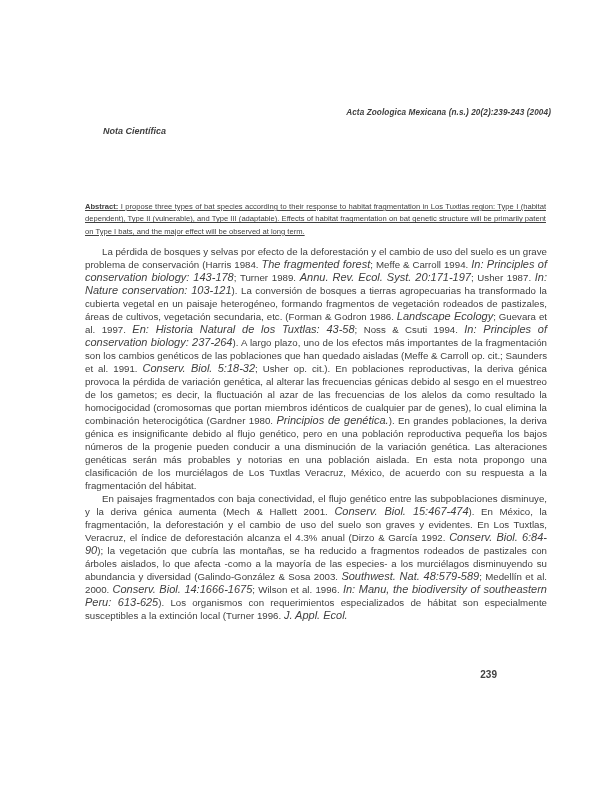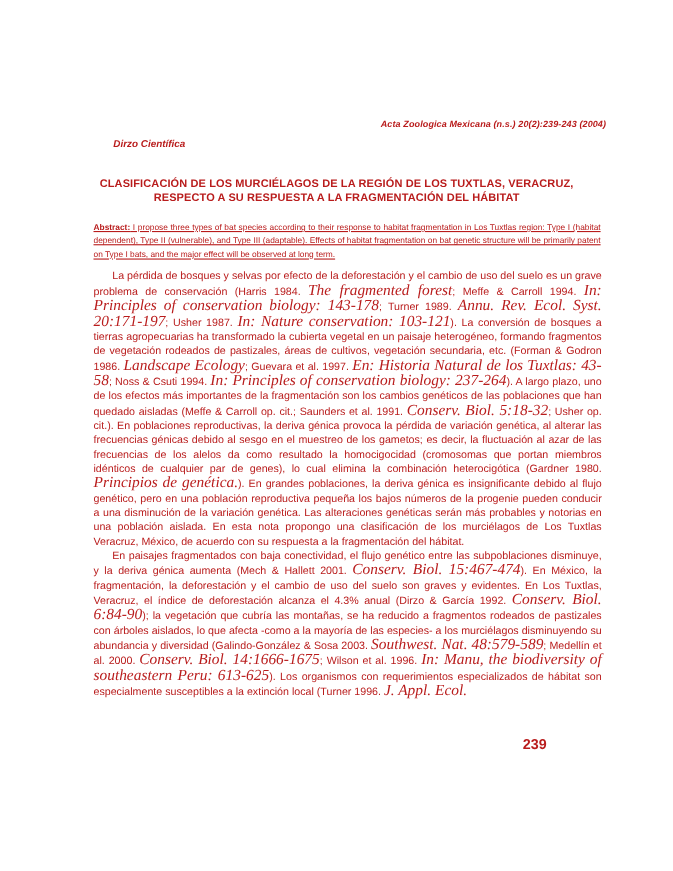--- a/index.html
+++ b/index.html
@@ -5,21 +5,21 @@
   html, body {
     margin: 0;
     padding: 0;
     background: #ffffff;
   }
   .page {
     position: relative;
     width: 612px;
     height: 792px;
     background: #ffffff;
-    color: #b91c1c;
+    color: #404040;
     font-family: "Liberation Sans", sans-serif;
     overflow: hidden;
   }
   .journal-line {
     position: absolute;
     top: 108px;
     right: 61px;
     font-size: 8.2px;
     font-weight: bold;
     font-style: italic;
@@ -67,43 +67,41 @@
     font-size: 9.7px;
     line-height: 13px;
     text-align: justify;
   }
   .para {
     margin: 0;
     text-indent: 17px;
   }
   .cite {
     font-style: italic;
-    font-size: 14px;
-    font-family: Liberation Serif, serif;
+    font-size: 11px;
   }
   .italic {
   }
   .pageno {
     position: absolute;
     top: 669px;
     right: 115px;
-    font-size: 13px;
+    font-size: 10px;
     font-weight: bold;
   }
 </style>
 </head>
 <body>
 
 <div class="page">
 
   <div class="journal-line">Acta Zoologica Mexicana (n.s.) 20(2):239-243 (2004)</div>
 
-  <div class="nota">Dirzo Científica</div>
+  <div class="nota">Nota Científica</div>
 
-  <h1 class="title">CLASIFICACIÓN DE LOS MURCIÉLAGOS DE LA REGIÓN DE LOS TUXTLAS, VERACRUZ, RESPECTO A SU RESPUESTA A LA FRAGMENTACIÓN DEL HÁBITAT</h1>
 
   <p class="abstract"><span class="abstract-label">Abstract:</span><span> I propose three types of bat species according to their response to habitat fragmentation in Los Tuxtlas region: Type I (habitat dependent), Type II (vulnerable), and Type III (adaptable). Effects of habitat fragmentation on bat genetic structure will be primarily patent on Type I bats, and the major effect will be observed at long term.</span></p>
 
   <div class="body-text">
     <p class="para"><span>La pérdida de bosques y selvas por efecto de la deforestación y el cambio de uso del suelo es un grave problema de conservación (Harris 1984. </span><span class="cite">The fragmented forest</span><span>; Meffe &amp; Carroll 1994. </span><span class="cite">In: Principles of conservation biology: 143-178</span><span>; Turner 1989. </span><span class="cite">Annu. Rev. Ecol. Syst. 20:171-197</span><span>; Usher 1987. </span><span class="cite">In: Nature conservation: 103-121</span><span>). La conversión de bosques a tierras agropecuarias ha transformado la cubierta vegetal en un paisaje heterogéneo, formando fragmentos de vegetación rodeados de pastizales, áreas de cultivos, vegetación secundaria, etc. (Forman &amp; Godron 1986. </span><span class="cite">Landscape Ecology</span><span>; Guevara </span><span class="italic">et al.</span><span> 1997. </span><span class="cite">En: Historia Natural de los Tuxtlas: 43-58</span><span>; Noss &amp; Csuti 1994. </span><span class="cite">In: Principles of conservation biology: 237-264</span><span>). A largo plazo, uno de los efectos más importantes de la fragmentación son los cambios genéticos de las poblaciones que han quedado aisladas (Meffe &amp; Carroll </span><span class="italic">op. cit.</span><span>; Saunders </span><span class="italic">et al.</span><span> 1991. </span><span class="cite">Conserv. Biol. 5:18-32</span><span>; Usher </span><span class="italic">op. cit.</span><span>). En poblaciones reproductivas, la deriva génica provoca la pérdida de variación genética, al alterar las frecuencias génicas debido al sesgo en el muestreo de los gametos; es decir, la fluctuación al azar de las frecuencias de los alelos da como resultado la homocigocidad (cromosomas que portan miembros idénticos de cualquier par de genes), lo cual elimina la combinación heterocigótica (Gardner 1980. </span><span class="cite">Principios de genética.</span><span>). En grandes poblaciones, la deriva génica es insignificante debido al flujo genético, pero en una población reproductiva pequeña los bajos números de la progenie pueden conducir a una disminución de la variación genética. Las alteraciones genéticas serán más probables y notorias en una población aislada. En esta nota propongo una clasificación de los murciélagos de Los Tuxtlas Veracruz, México, de acuerdo con su respuesta a la fragmentación del hábitat.</span></p>
     <p class="para"><span>En paisajes fragmentados con baja conectividad, el flujo genético entre las subpoblaciones disminuye, y la deriva génica aumenta (Mech &amp; Hallett 2001. </span><span class="cite">Conserv. Biol. 15:467-474</span><span>). En México, la fragmentación, la deforestación y el cambio de uso del suelo son graves y evidentes. En Los Tuxtlas, Veracruz, el índice de deforestación alcanza el 4.3% anual (Dirzo &amp; García 1992. </span><span class="cite">Conserv. Biol. 6:84-90</span><span>); la vegetación que cubría las montañas, se ha reducido a fragmentos rodeados de pastizales con árboles aislados, lo que afecta -como a la mayoría de las especies- a los murciélagos disminuyendo su abundancia y diversidad (Galindo-González &amp; Sosa 2003. </span><span class="cite">Southwest. Nat. 48:579-589</span><span>; Medellín </span><span class="italic">et al.</span><span> 2000. </span><span class="cite">Conserv. Biol. 14:1666-1675</span><span>; Wilson </span><span class="italic">et al.</span><span> 1996. </span><span class="cite">In: Manu, the biodiversity of southeastern Peru: 613-625</span><span>). Los organismos con requerimientos especializados de hábitat son especialmente susceptibles a la extinción local (Turner 1996. </span><span class="cite">J. Appl. Ecol.</span></p>
   </div>
 
   <div class="pageno">239</div>
 

